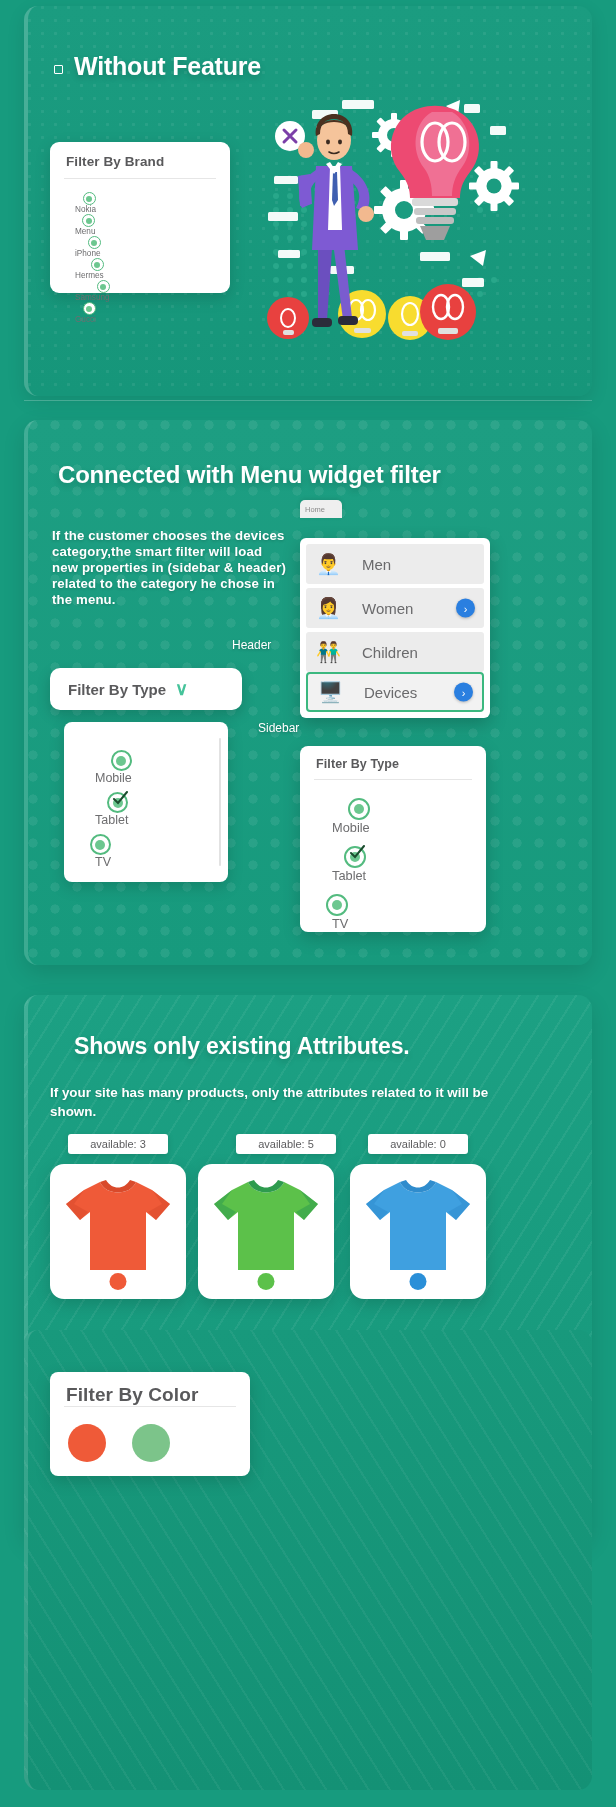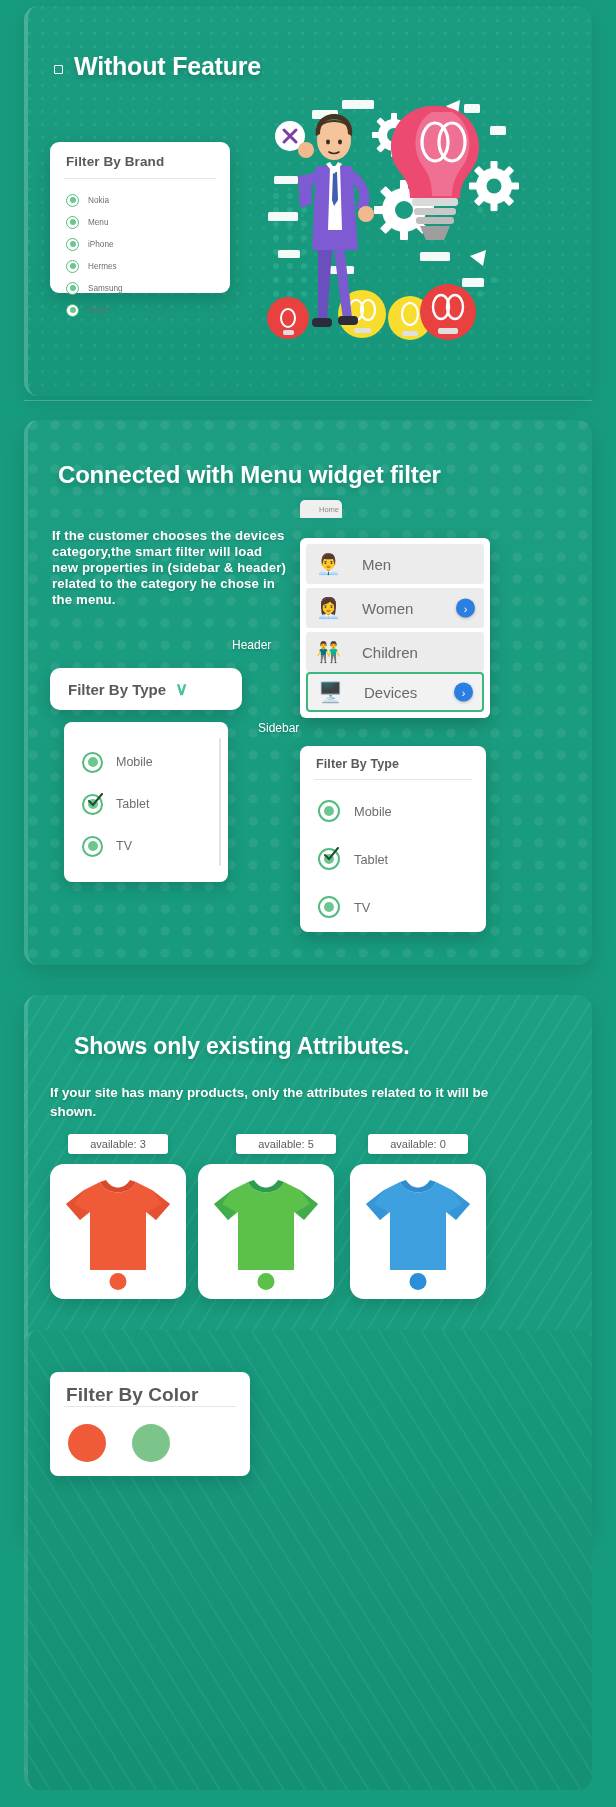--- a/index.html
+++ b/index.html
@@ -90,21 +90,21 @@
     box-shadow: 0 5px 16px rgba(0,0,0,.15);
   }
   .card-title {
     font-weight: bold;
     color: #59595b;
     font-size: 13.5px;
     letter-spacing: .1px;
   }
   .card-rule { height: 1px; background: #e6e6e6; }
 
-  .opt-row { display: flex; align-items: center; }
+  .opt-row { display: flex; align-items: flex-end; flex-direction: column; }
   .radio {
     border-radius: 50%;
     border: 2px solid #53bb7f;
     background: #ffffff;
     display: flex; align-items: center; justify-content: center;
     flex: none; position: relative;
   }
   .radio > i { display: block; border-radius: 50%; background: #6cc78f; }
   .opt-label { color: #6d6d6f; }
 
@@ -122,21 +122,21 @@
     position: absolute; left: 300px; top: 538px; width: 190px; height: 180px;
     background: #ffffff; border-radius: 6px;
     box-shadow: 0 6px 18px rgba(0,0,0,.22);
   }
   #menu-tab {
     position: absolute; left: 300px; top: 500px;
     width: 42px; height: 18px;
     background: #efefef; border-radius: 5px 5px 0 0;
     box-shadow: 0 -1px 4px rgba(0,0,0,.10);
     font-size: 7.5px; color: #8a8a8a;
-    display: flex; align-items: center; padding-left: 19px;
+    display: flex; align-items: center; padding-left: 5px;
   }
   .menu-row {
     position: absolute; left: 6px; width: 178px; height: 40px;
     background: #ececec; border-radius: 3px;
     display: flex; align-items: center;
   }
   .menu-row .mi-emoji { font-size: 20px; margin-left: 10px; width: 24px; text-align: center; }
   .menu-row .mi-label { font-size: 15px; color: #6a6a6c; margin-left: 22px; }
   .menu-row.active {
     background: #f2f2f2;

